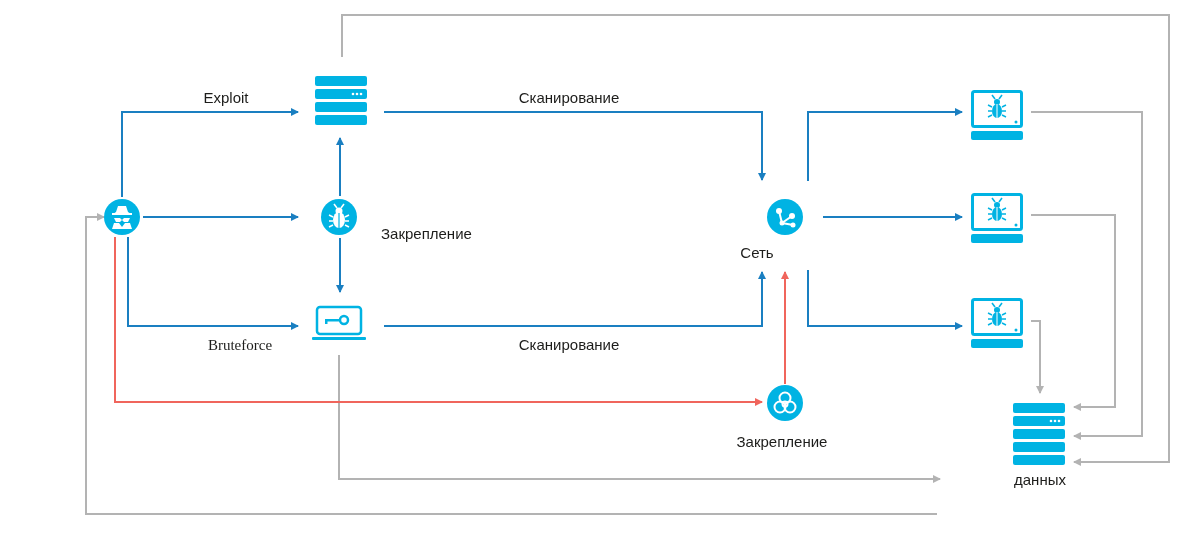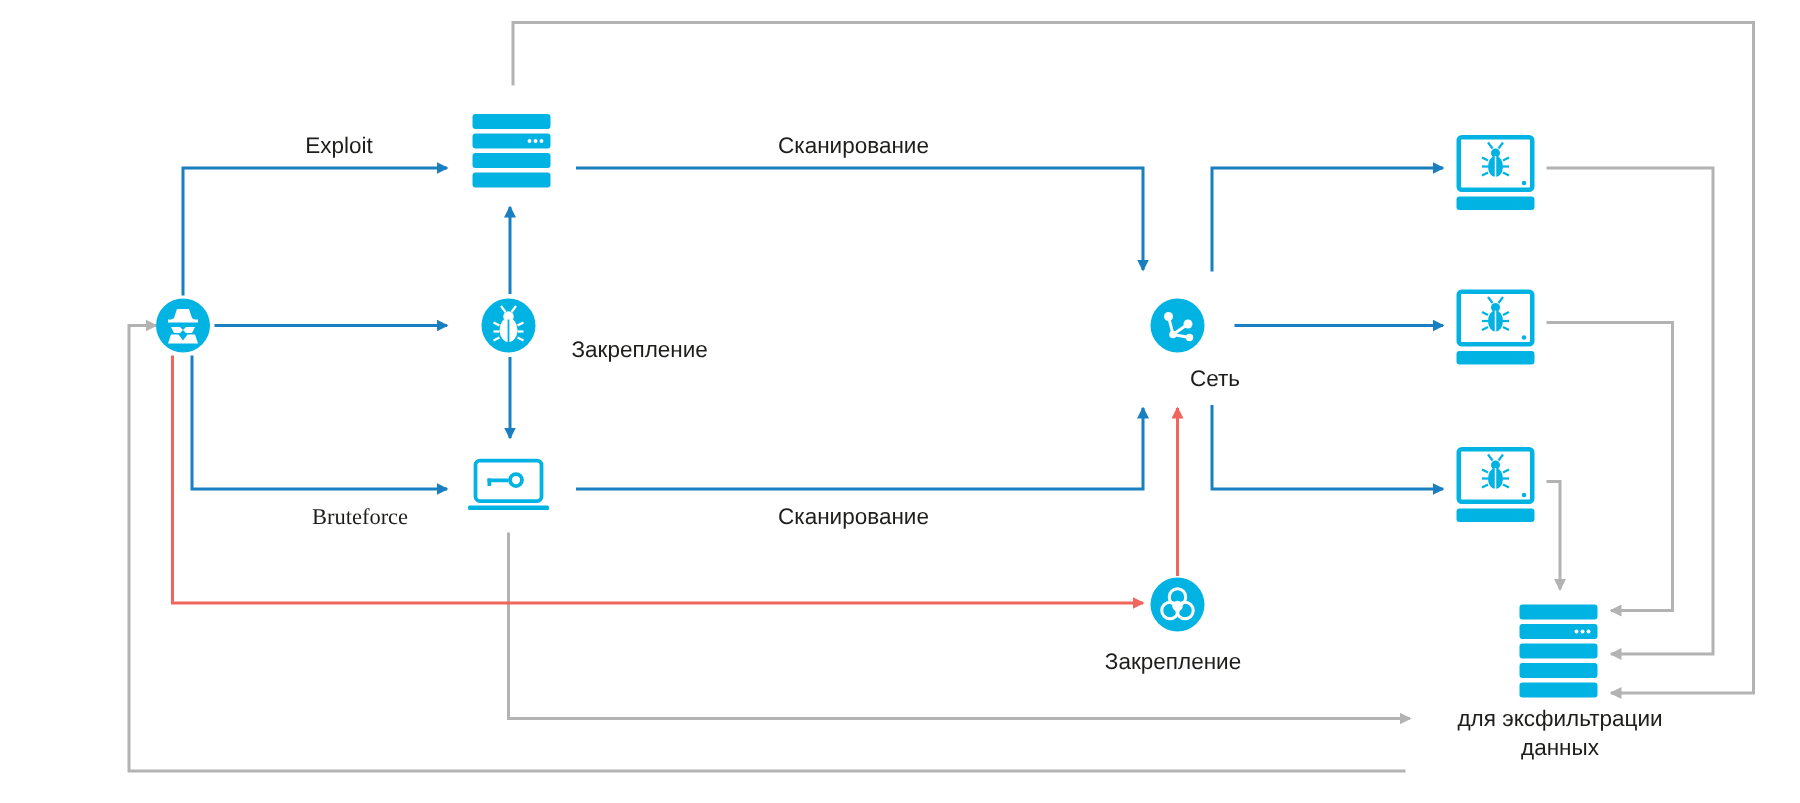--- a/index.html
+++ b/index.html
@@ -184,18 +184,17 @@
       <circle cx="42" cy="18" r="1.3" fill="#fff"></circle>
       <circle cx="46" cy="18" r="1.3" fill="#fff"></circle>
   </g>
 </svg>
 
 <div class="lbl c" style="left:226px;top:89px;">Exploit</div>
 <div class="lbl c" style="left:569px;top:89px;">Сканирование</div>
 <div class="lbl" style="left:381px;top:225px;">Закрепление</div>
 <div class="lbl c" style="left:240px;top:336px;font-family:Liberation Serif, serif;">Bruteforce</div>
 <div class="lbl c" style="left:569px;top:336px;">Сканирование</div>
-<div class="lbl c" style="left:810px;top:244px;">Сеть</div>
+<div class="lbl c" style="left:757px;top:244px;">Сеть</div>
 <div class="lbl c" style="left:782px;top:433px;">Закрепление</div>
 <div class="lbl c" style="left:1040px;top:470px;text-align:center;line-height:19px;">
-  <div>для эксфильтрации</div>
   <div>данных</div>
 </div>
 
 </body></html>

